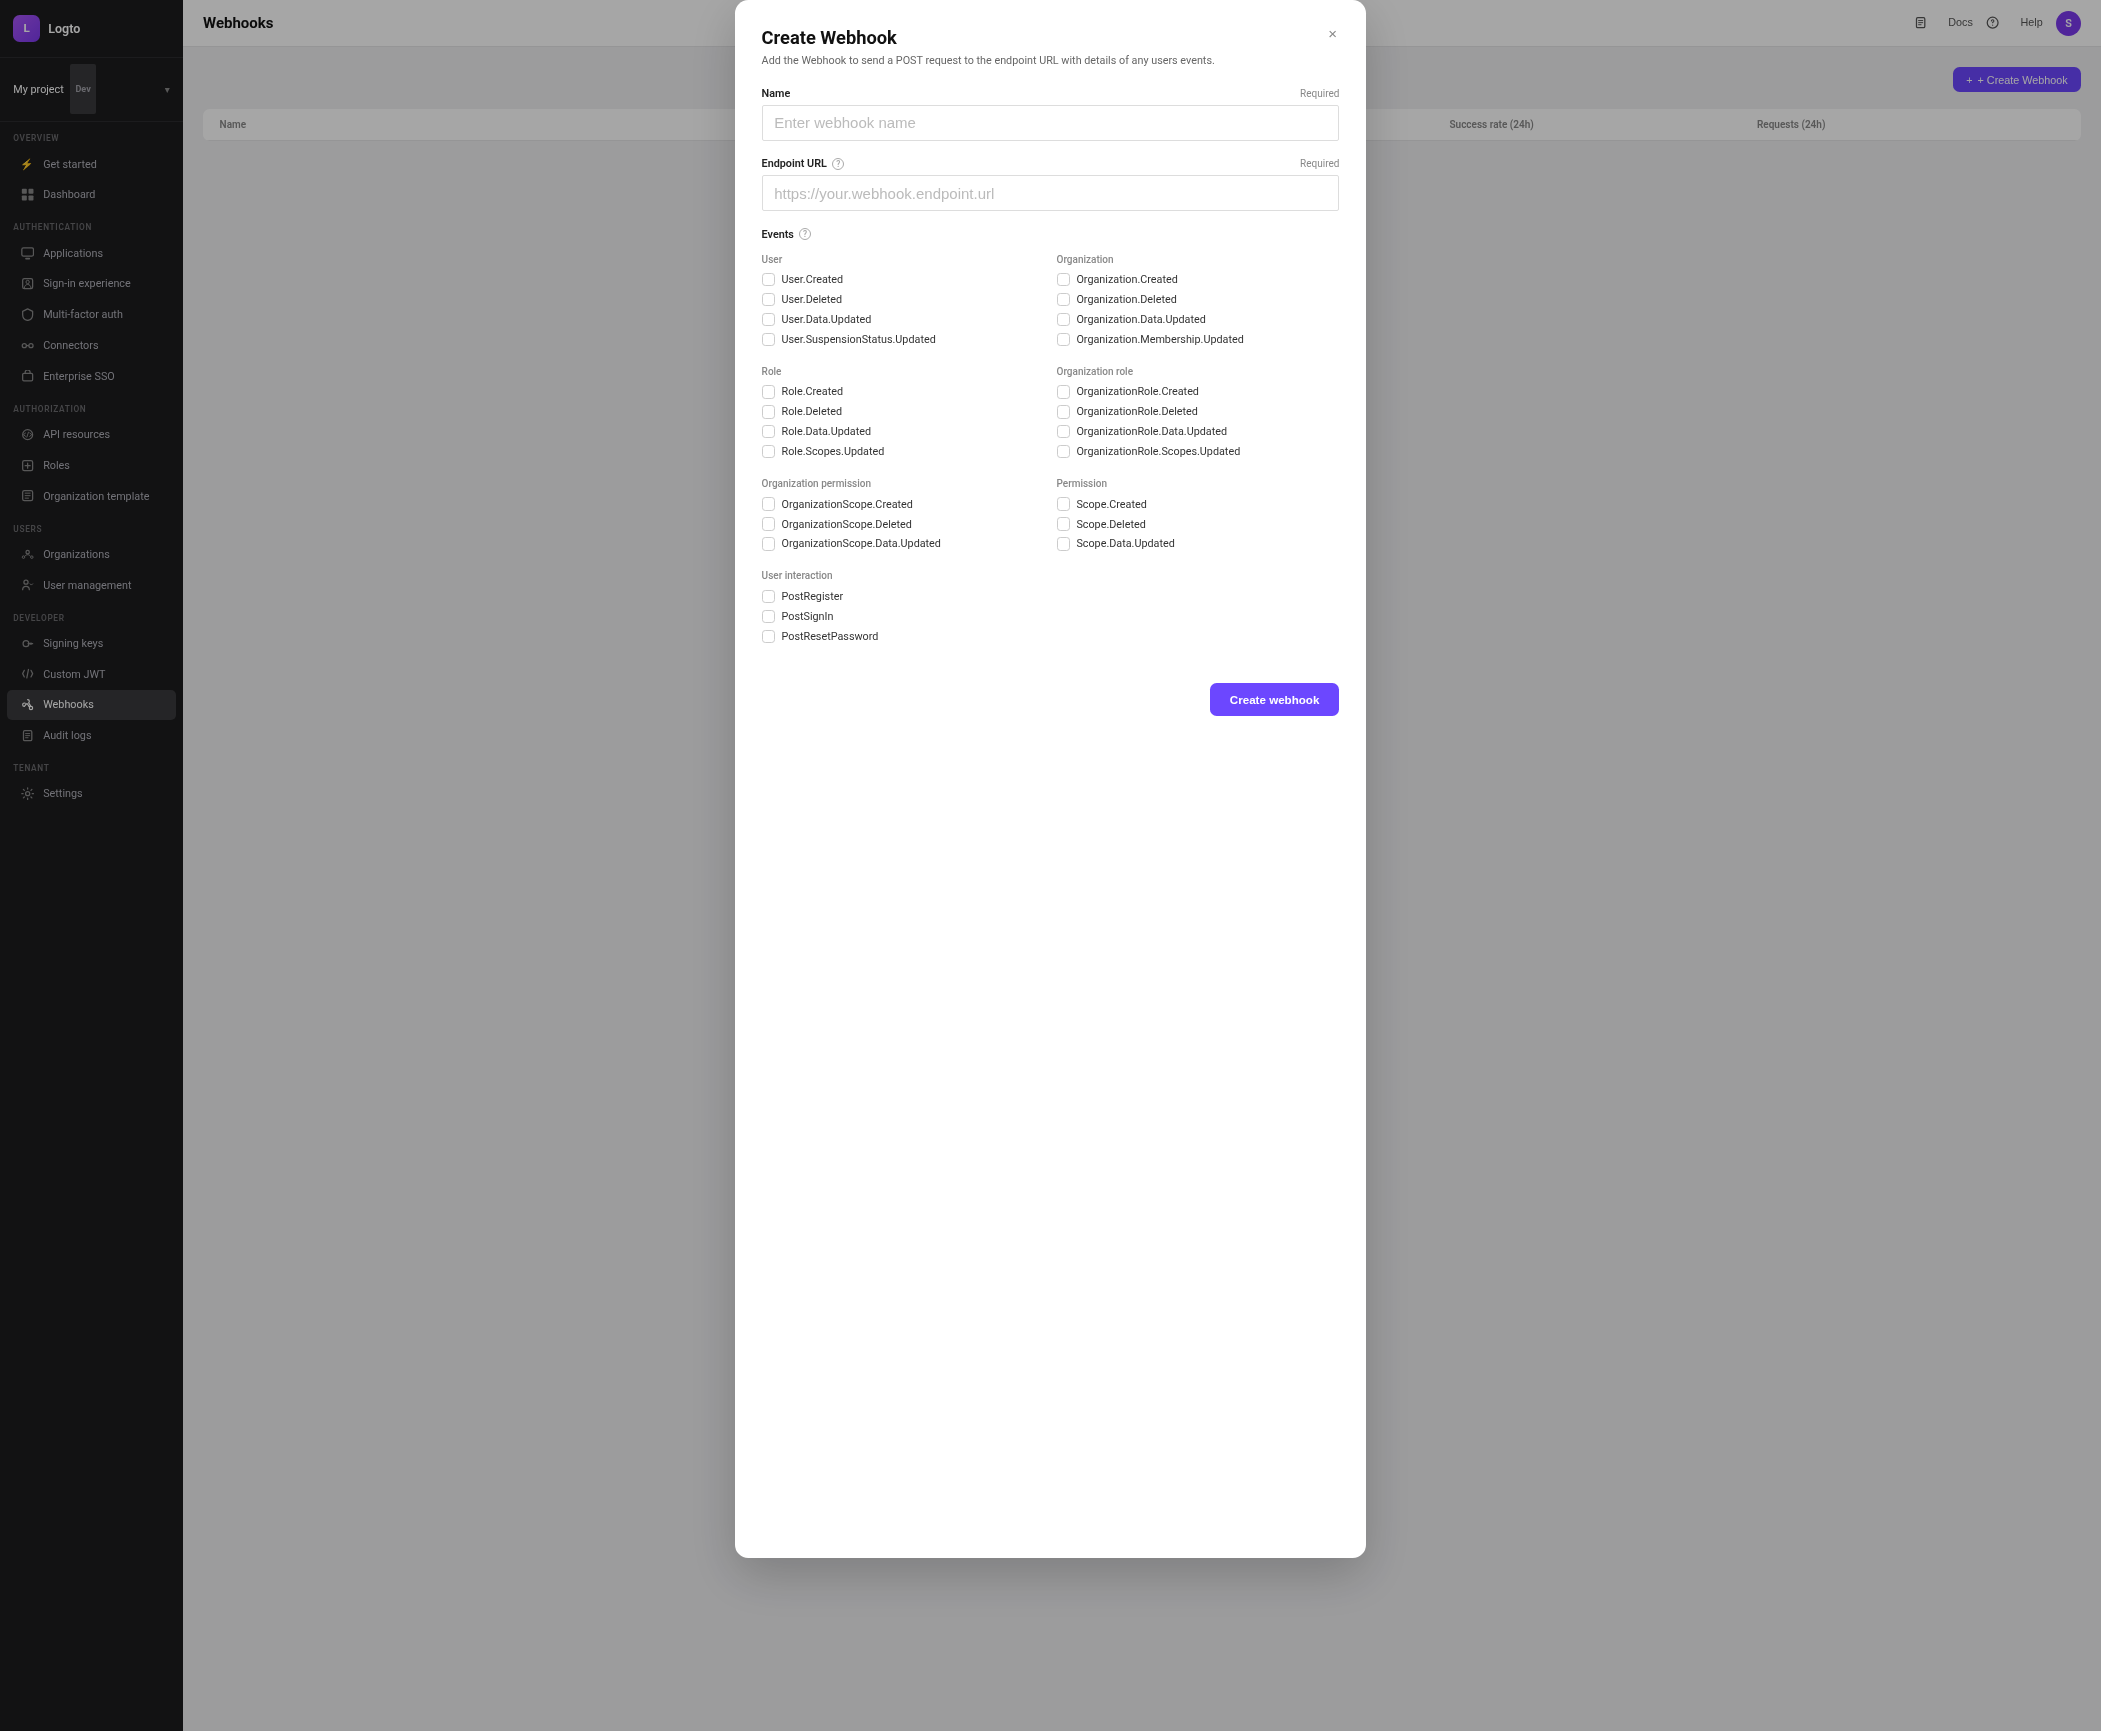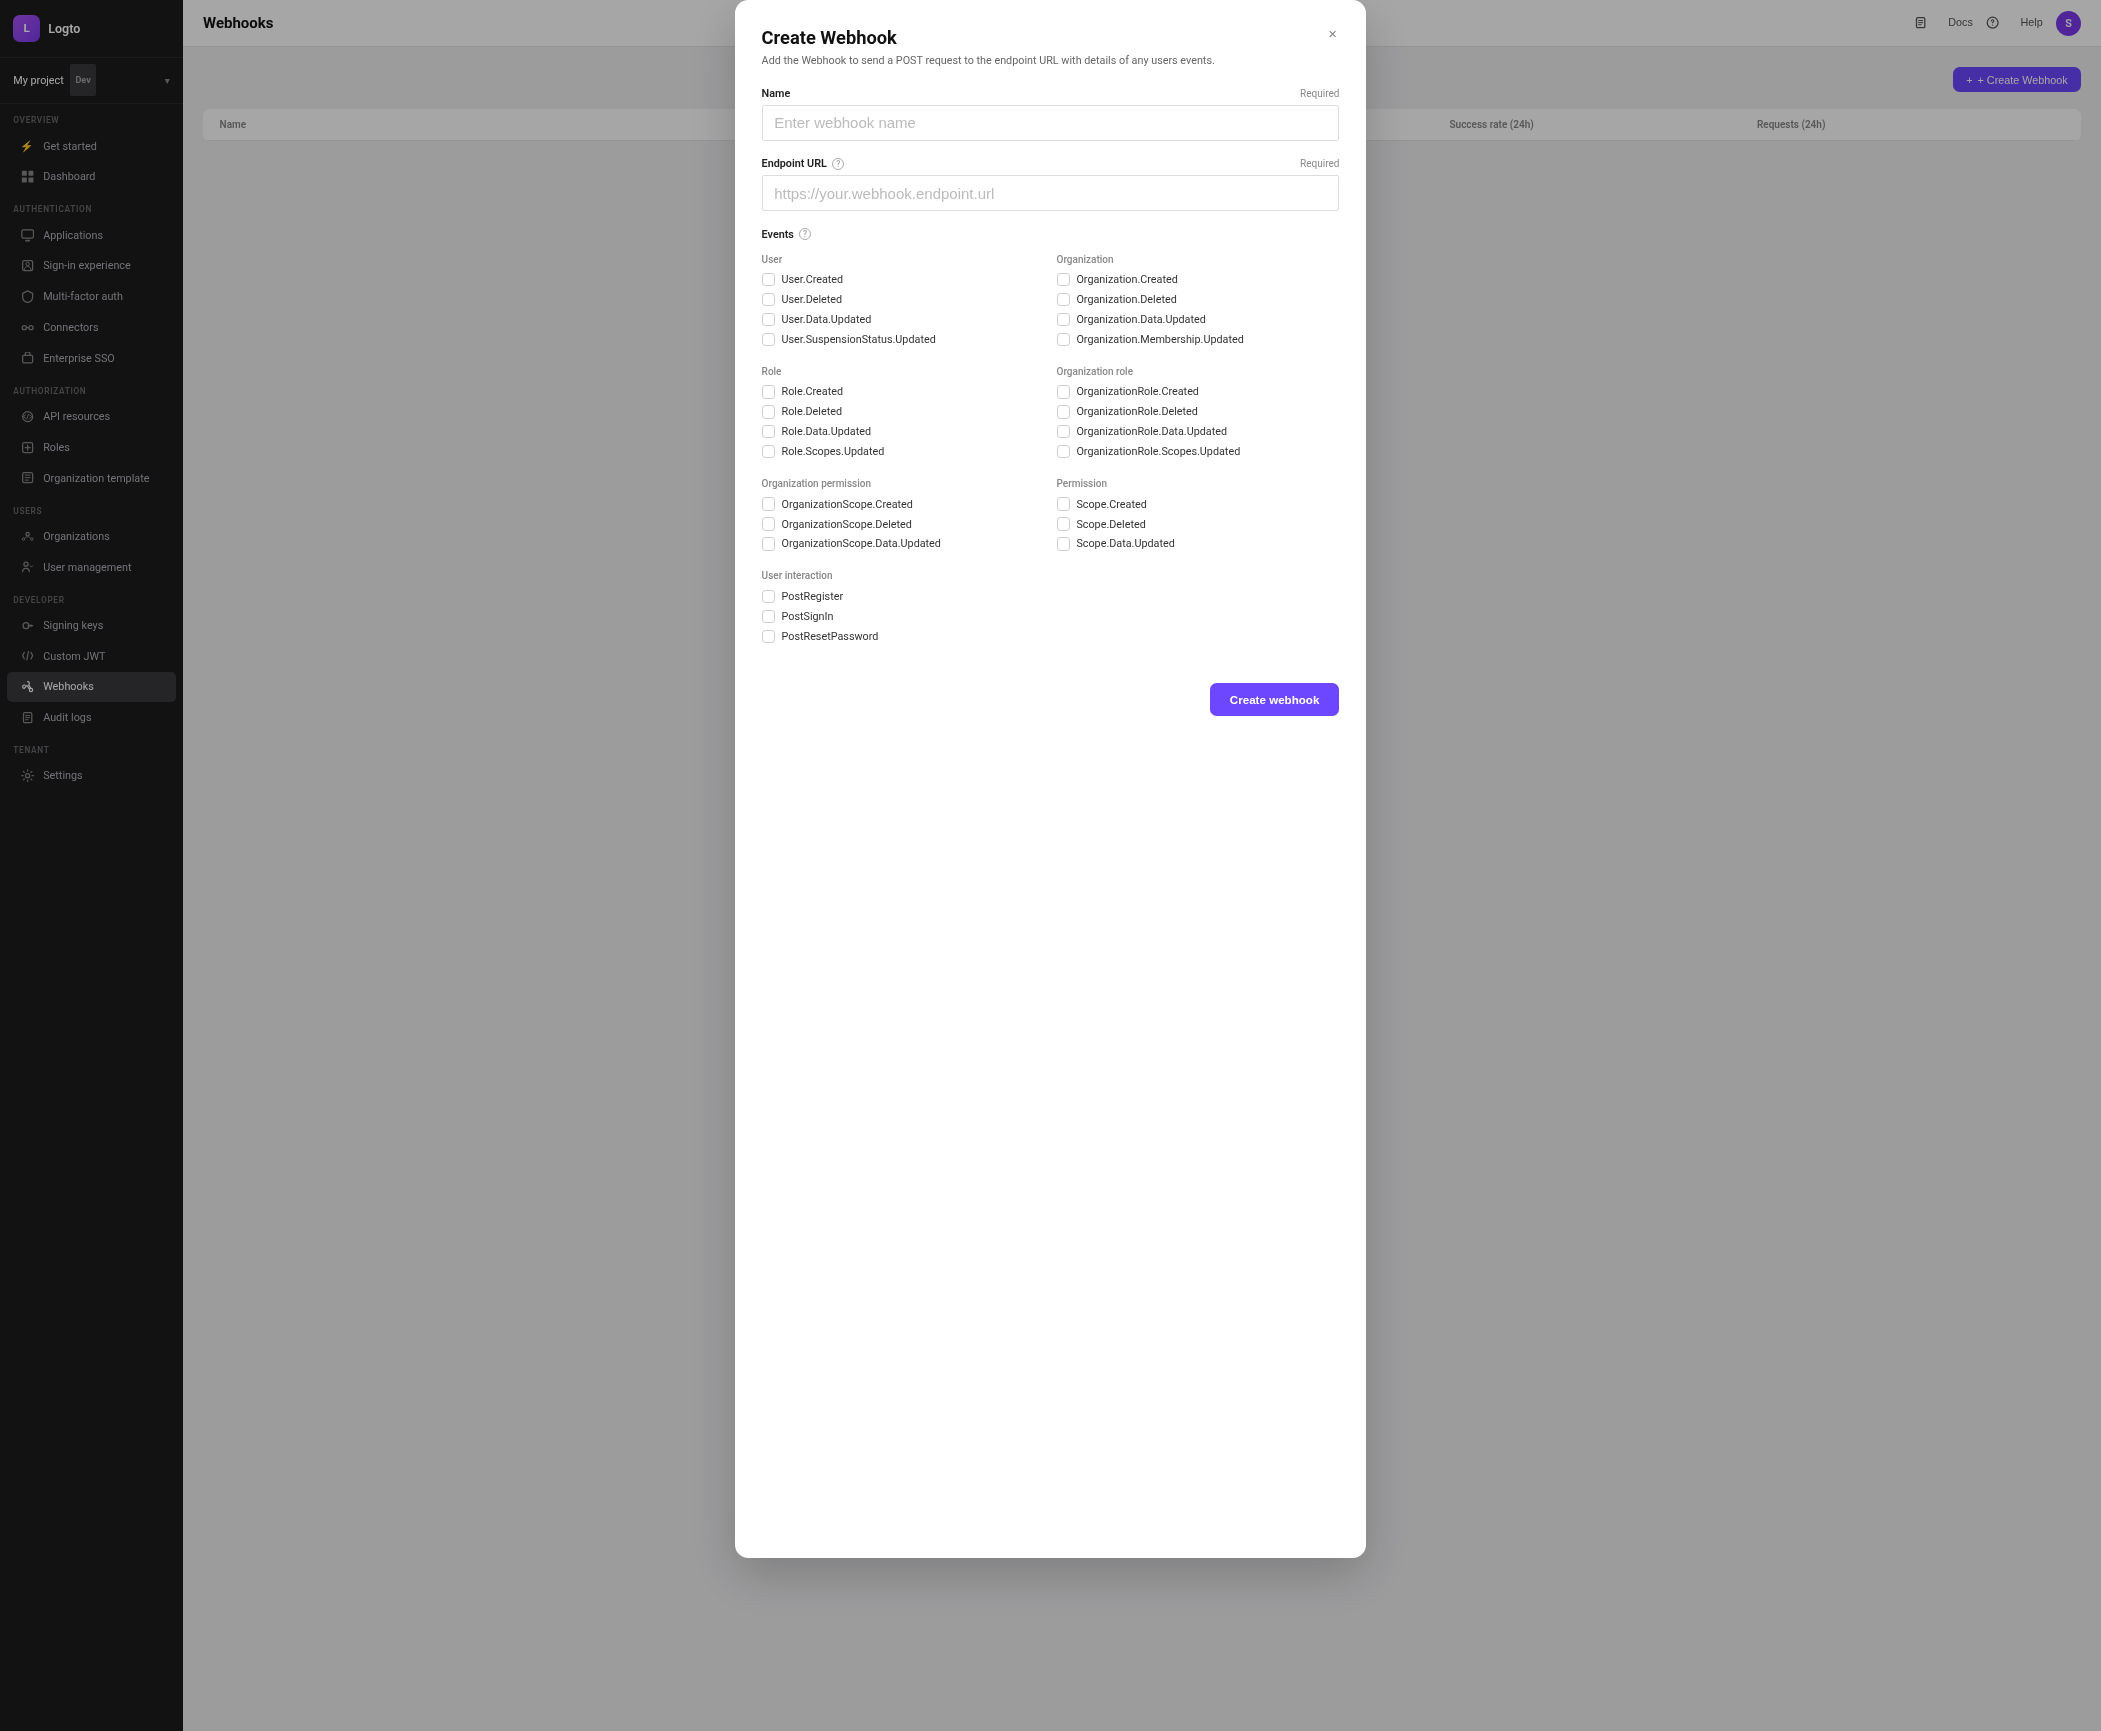--- a/index.html
+++ b/index.html
@@ -3,21 +3,21 @@
   <meta charset="utf-8">
   <style>
     * { box-sizing: border-box; margin: 0; padding: 0; }
     body { font-family: -apple-system, BlinkMacSystemFont, 'Segoe UI', Roboto, sans-serif; background: #e5e5e5; display: flex; height: 100vh; overflow: hidden; }
 
     
     .sidebar { width: 183px; background: #1c1c1e; color: #fff; display: flex; flex-direction: column; padding: 0; flex-shrink: 0; }
     .sidebar-logo { display: flex; align-items: center; gap: 8.3px; padding: 15px 13.3px; border-bottom: 0.8px solid #2c2c2e; }
     .logo-icon { width: 26.6px; height: 26.6px; background: linear-gradient(135deg, #a855f7, #7c3aed); border-radius: 6.6px; display: flex; align-items: center; justify-content: center; font-weight: bold; font-size: 11.6px; color: white; }
     .logo-title { font-size: 12.5px; font-weight: 600; color: #fff; }
-    .dev-badge { background: #3a3a3c; color: #a0a0a8; font-size: 9.1px; padding: 11px 5px; border-radius: 2px; font-weight: bold; }
+    .dev-badge { background: #3a3a3c; color: #a0a0a8; font-size: 9.1px; padding: 20px 5px; border-radius: 2px; font-weight: bold; }
     .sidebar-section-label { font-size: 8.3px; color: #6b6b6e; text-transform: uppercase; letter-spacing: 0.08em; padding: 11.6px 13.3px 5px; font-weight: 600; }
     .sidebar-item { display: flex; align-items: center; gap: 8.3px; padding: 7.5px 13.3px; cursor: pointer; border-radius: 5px; margin: 0.8px 6.6px; font-size: 10.8px; color: #b0b0b8; }
     .sidebar-item.active { background: #3a3a3c; color: #fff; }
     .sidebar-item-icon { width: 15px; height: 15px; display: flex; align-items: center; justify-content: center; flex-shrink: 0; }
 
     
     .main { flex: 1; display: flex; flex-direction: column; overflow: hidden; background: #f0f0f2; }
     .topbar { background: #fff; display: flex; align-items: center; justify-content: space-between; padding: 0 20px; height: 47px; border-bottom: 0.8px solid #e5e5e7; flex-shrink: 0; }
     .topbar-left { display: flex; align-items: center; gap: 13.3px; }
     .topbar-right { display: flex; align-items: center; gap: 13.3px; }

